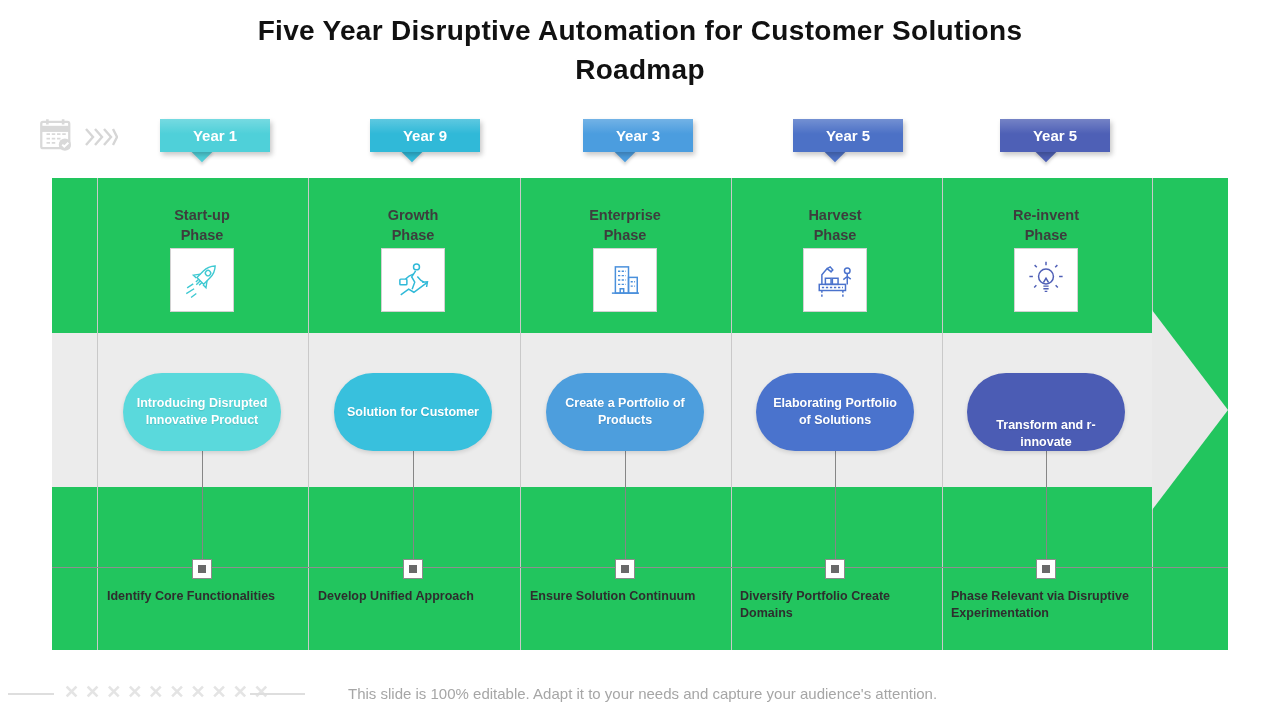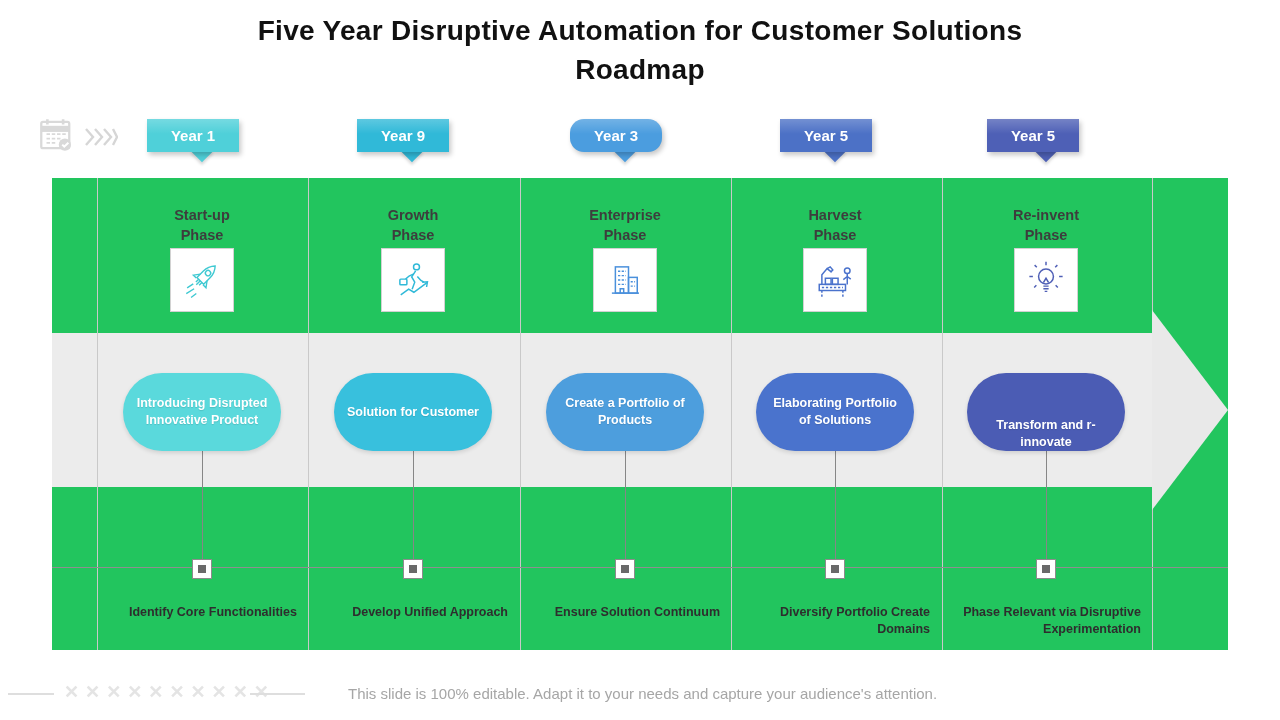--- a/index.html
+++ b/index.html
@@ -8,24 +8,24 @@
 
   
   .title{position:absolute;top:12px;left:240px;width:800px;text-align:center;
     font-size:28px;font-weight:700;color:#111;line-height:1.38;letter-spacing:.3px;}
 
   
   .cal-icon{position:absolute;left:36px;top:114px;color:#d9d9d9;}
   .chevrons{position:absolute;left:84px;top:127px;color:#d6d6d6;}
 
   
-  .year-tag{position:absolute;top:119px;width:92px;height:33px;z-index:3;
+  .year-tag{position:absolute;top:119px;width:110px;height:33px;z-index:3;
     color:#fff;font-weight:700;font-size:15px;text-align:center;line-height:33px;
     box-shadow:2px 3px 5px rgba(0,0,0,.22);
-    background-image:linear-gradient(180deg,rgba(255,255,255,.22),rgba(255,255,255,0) 45%);}
+    background-image:linear-gradient(180deg,rgba(255,255,255,.22),rgba(255,255,255,0) 45%);margin-left:13px;}
   .year-pointer{position:absolute;top:143px;width:16px;height:16px;transform:rotate(45deg);z-index:2;
     box-shadow:2px 2px 3px rgba(0,0,0,.15);}
 
   
   .panel{position:absolute;left:52px;top:178px;width:1176px;height:472px;background:#22c55e;}
   .vline{position:absolute;top:0;width:1px;height:472px;background:#c9c9c9;z-index:2;}
   .band{position:absolute;left:0;top:155px;width:1100px;height:154px;background:#ececec;z-index:1;}
   .arrowhead{position:absolute;left:1100px;top:132px;width:0;height:0;z-index:3;
     border-top:100px solid transparent;border-bottom:100px solid transparent;border-left:76px solid #e9e9e9;}
   .timeline{position:absolute;left:0;top:389px;width:1176px;height:1px;background:#8f8f8f;z-index:2;}
@@ -38,22 +38,22 @@
     background:#fff;border:1px solid #d2d2d2;display:flex;align-items:center;justify-content:center;}
   .bubble{position:absolute;top:195px;left:50%;transform:translateX(-50%);width:158px;height:78px;
     border-radius:40px;display:flex;align-items:center;justify-content:center;z-index:4;
     box-shadow:0 2px 4px rgba(0,0,0,.12);}
   .bubble span{color:#fff;font-weight:700;font-size:12.5px;line-height:1.35;text-align:center;
     width:136px;text-shadow:0 1px 1px rgba(0,0,0,.12);}
   .drop-line{position:absolute;top:273px;left:50%;width:1px;height:116px;background:#868686;}
   .node{position:absolute;top:381px;left:50%;transform:translateX(-50%);width:18px;height:18px;
     background:#fff;border:1px solid #8c8c8c;z-index:5;display:flex;align-items:center;justify-content:center;}
   .node-inner{width:8px;height:8px;background:#696969;}
-  .milestone{position:absolute;top:426px;left:50%;transform:translateX(-50%);width:190px;
-    text-align:right;font-weight:700;font-size:12.5px;color:#2e2e2e;line-height:1.35;}
+  .milestone{position:absolute;top:410px;left:50%;transform:translateX(-50%);width:190px;
+    text-align:left;font-weight:700;font-size:12.5px;color:#2e2e2e;line-height:1.35;}
 
   
   .f-line{position:absolute;height:2px;background:#dedede;}
   .f-x{position:absolute;left:64px;top:681px;font-size:18px;letter-spacing:6px;color:#e4e4e4;font-weight:700;}
   .f-note{position:absolute;left:348px;top:685px;font-size:15px;color:#a6a6a6;}
 
   svg{display:block;}
 </style>
 </head>
 <body>
@@ -77,21 +77,21 @@
     <svg width="34" height="20" viewBox="0 0 34 20" fill="none" stroke="currentColor" stroke-width="2.4">
       <path d="M2 2l7 8-7 8M11 2l7 8-7 8M20 2l7 8-7 8M29 2l4 8-4 8"></path>
     </svg>
   </div>
 
   <div class="year-pointer" style="left: 194px; background-color: rgb(79, 208, 217);"></div>
   <div class="year-tag" style="left: 147px; background-color: rgb(79, 208, 217);">Year 1</div>
   <div class="year-pointer" style="left: 404px; background-color: rgb(48, 185, 216);"></div>
   <div class="year-tag" style="left: 357px; background-color: rgb(48, 185, 216);">Year 9</div>
   <div class="year-pointer" style="left: 617px; background-color: rgb(75, 157, 223);"></div>
-  <div class="year-tag" style="left: 570px; background-color: rgb(75, 157, 223); border-radius: 14px;">Year 3</div>
+  <div class="year-tag" style="left: 570px; background-color: rgb(75, 157, 223);">Year 3</div>
   <div class="year-pointer" style="left: 827px; background-color: rgb(76, 113, 198);"></div>
   <div class="year-tag" style="left: 780px; background-color: rgb(76, 113, 198);">Year 5</div>
   <div class="year-pointer" style="left: 1038px; background-color: rgb(78, 96, 182);"></div>
   <div class="year-tag" style="left: 987px; background-color: rgb(78, 96, 182);">Year 5</div>
 
   <div class="panel">
     <div class="band"></div>
     <div class="vline" style="left:45px"></div>
     <div class="vline" style="left:256px"></div>
     <div class="vline" style="left:468px"></div>

